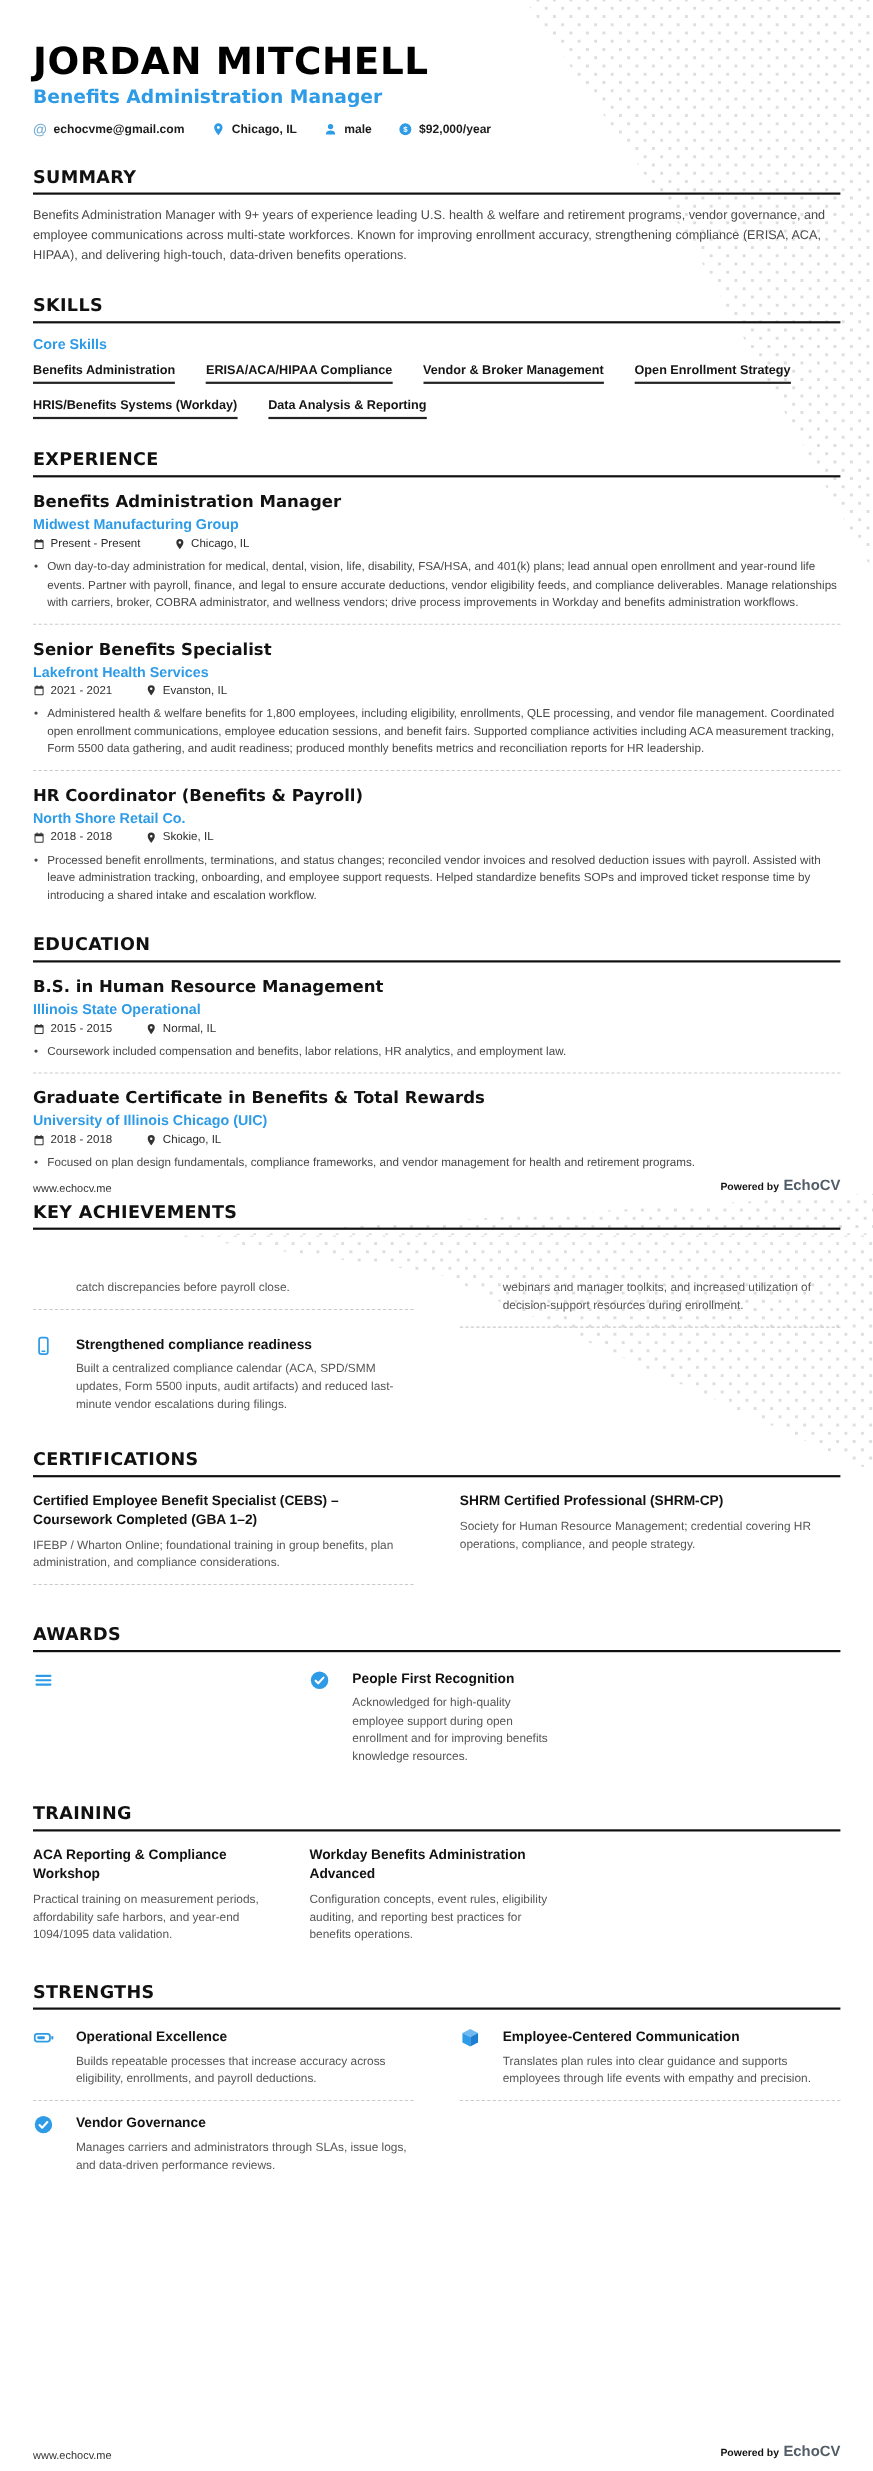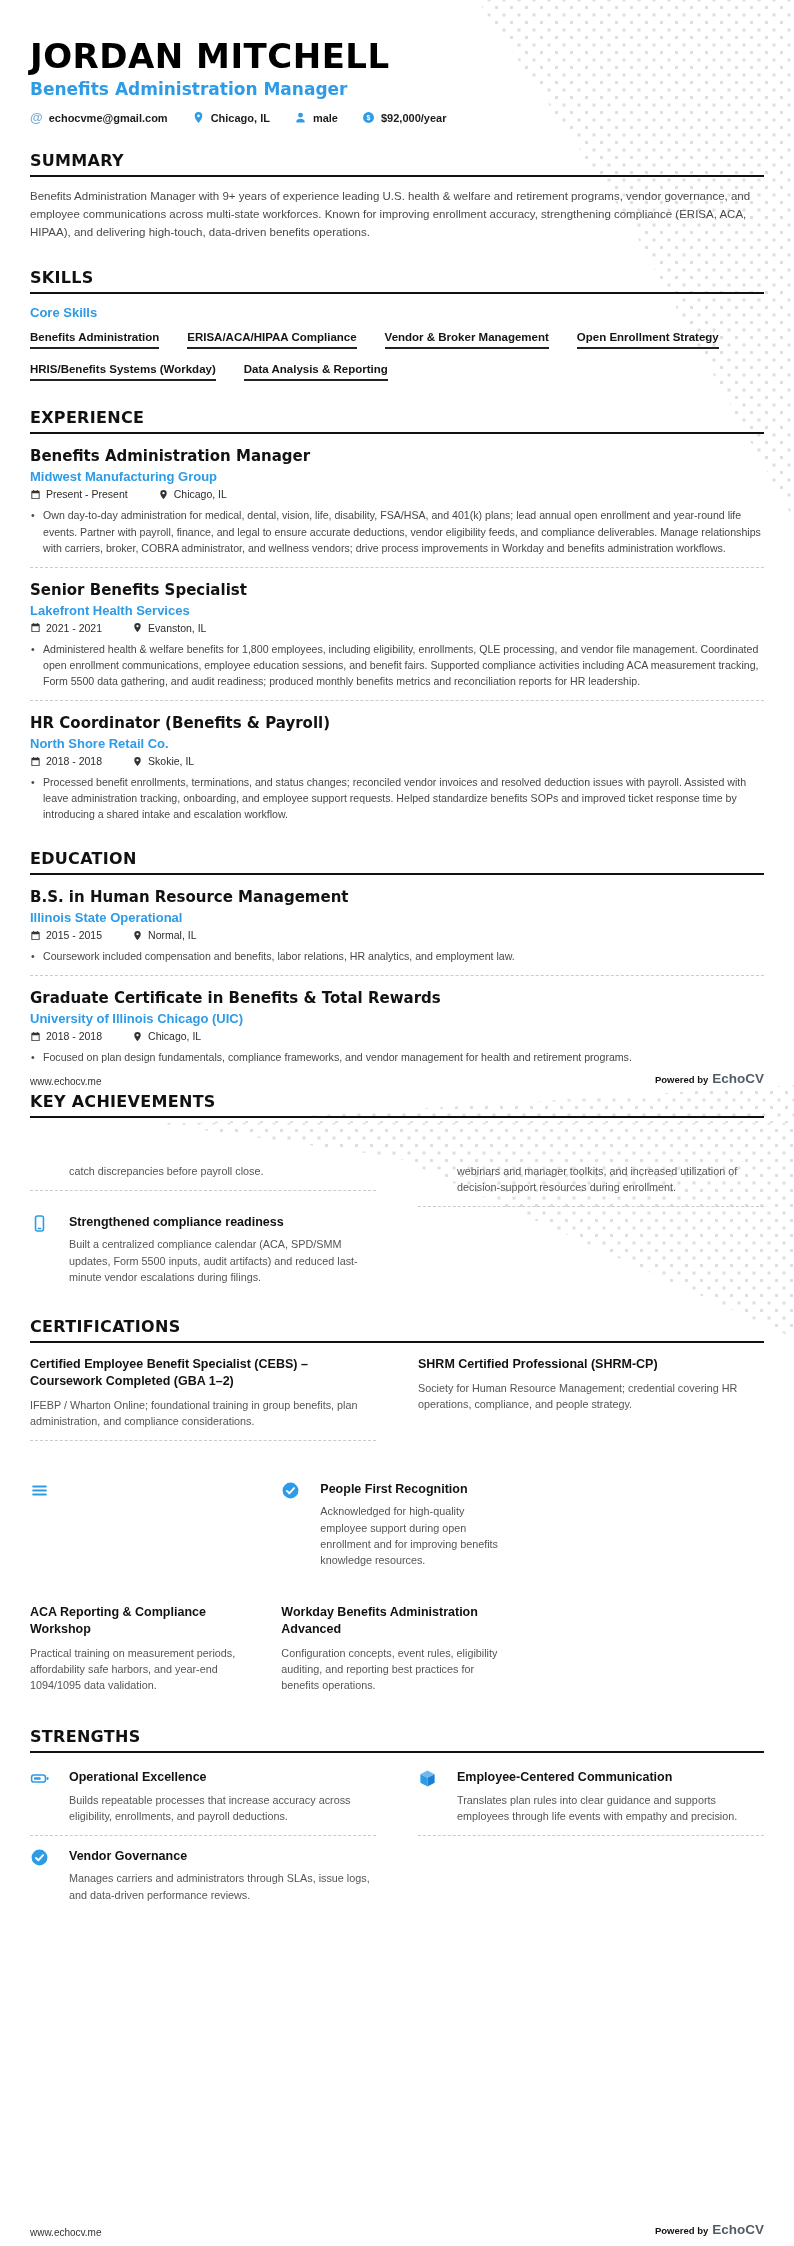--- a/index.html
+++ b/index.html
@@ -302,20 +302,21 @@
           <hr class="dashed">
         </div>
         <div>
           <h4 class="cert-t">SHRM Certified Professional (SHRM-CP)</h4>
           <p class="it-desc">Society for Human Resource Management; credential covering HR operations, compliance, and people strategy.</p>
         </div>
       </div>
     </section>
 
     <section style="margin-top:34px;">
+      <h2 class="sec-h">AWARDS</h2>
       <div class="three-col">
         <div class="icon-item">
           <svg class="item-icon" viewBox="0 0 24 24">
             <g stroke="#2e9be6" stroke-width="2.4" stroke-linecap="round">
               <line x1="4" y1="7" x2="20" y2="7"></line>
                 <line x1="4" y1="12" x2="20" y2="12"></line>
                 <line x1="4" y1="17" x2="20" y2="17"></line>
             </g>
           </svg>
         </div>
@@ -326,20 +327,21 @@
           </svg>
           <div>
             <h4 class="it-title">People First Recognition</h4>
             <p class="it-desc">Acknowledged for high-quality employee support during open enrollment and for improving benefits knowledge resources.</p>
           </div>
         </div>
       </div>
     </section>
 
     <section style="margin-top:34px;">
+      <h2 class="sec-h">TRAINING</h2>
       <div class="three-col">
         <div>
           <h4 class="cert-t">ACA Reporting &amp; Compliance Workshop</h4>
           <p class="it-desc">Practical training on measurement periods, affordability safe harbors, and year-end 1094/1095 data validation.</p>
         </div>
         <div>
           <h4 class="cert-t">Workday Benefits Administration Advanced</h4>
           <p class="it-desc">Configuration concepts, event rules, eligibility auditing, and reporting best practices for benefits operations.</p>
         </div>
       </div>

